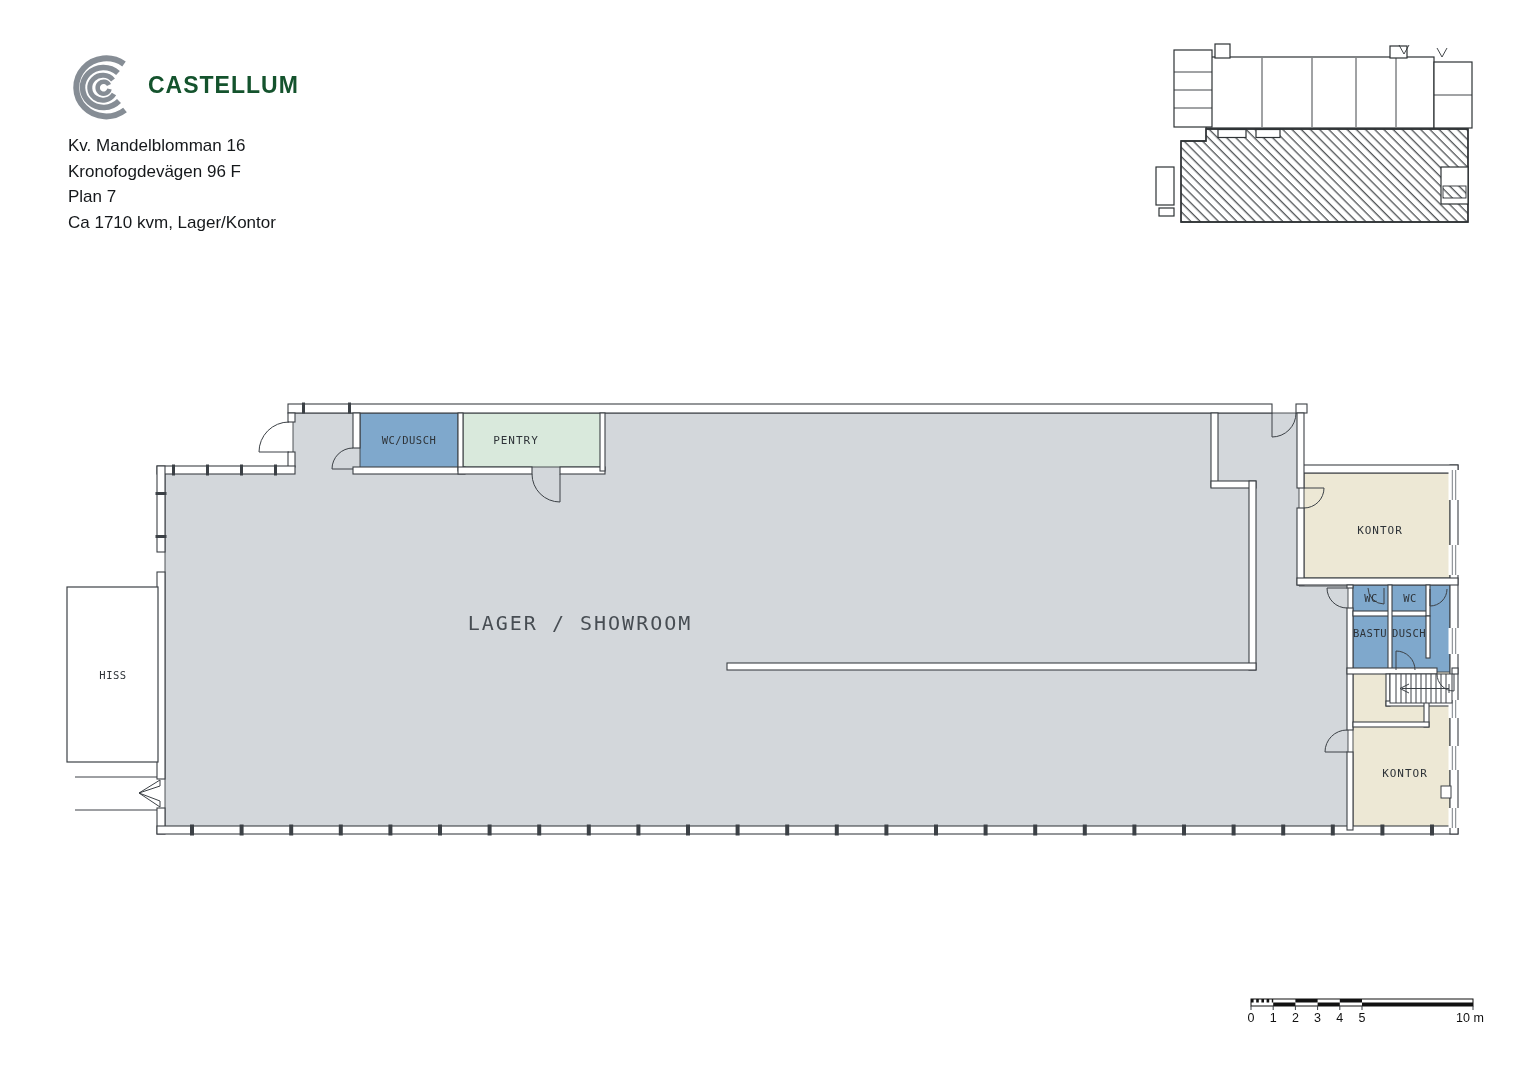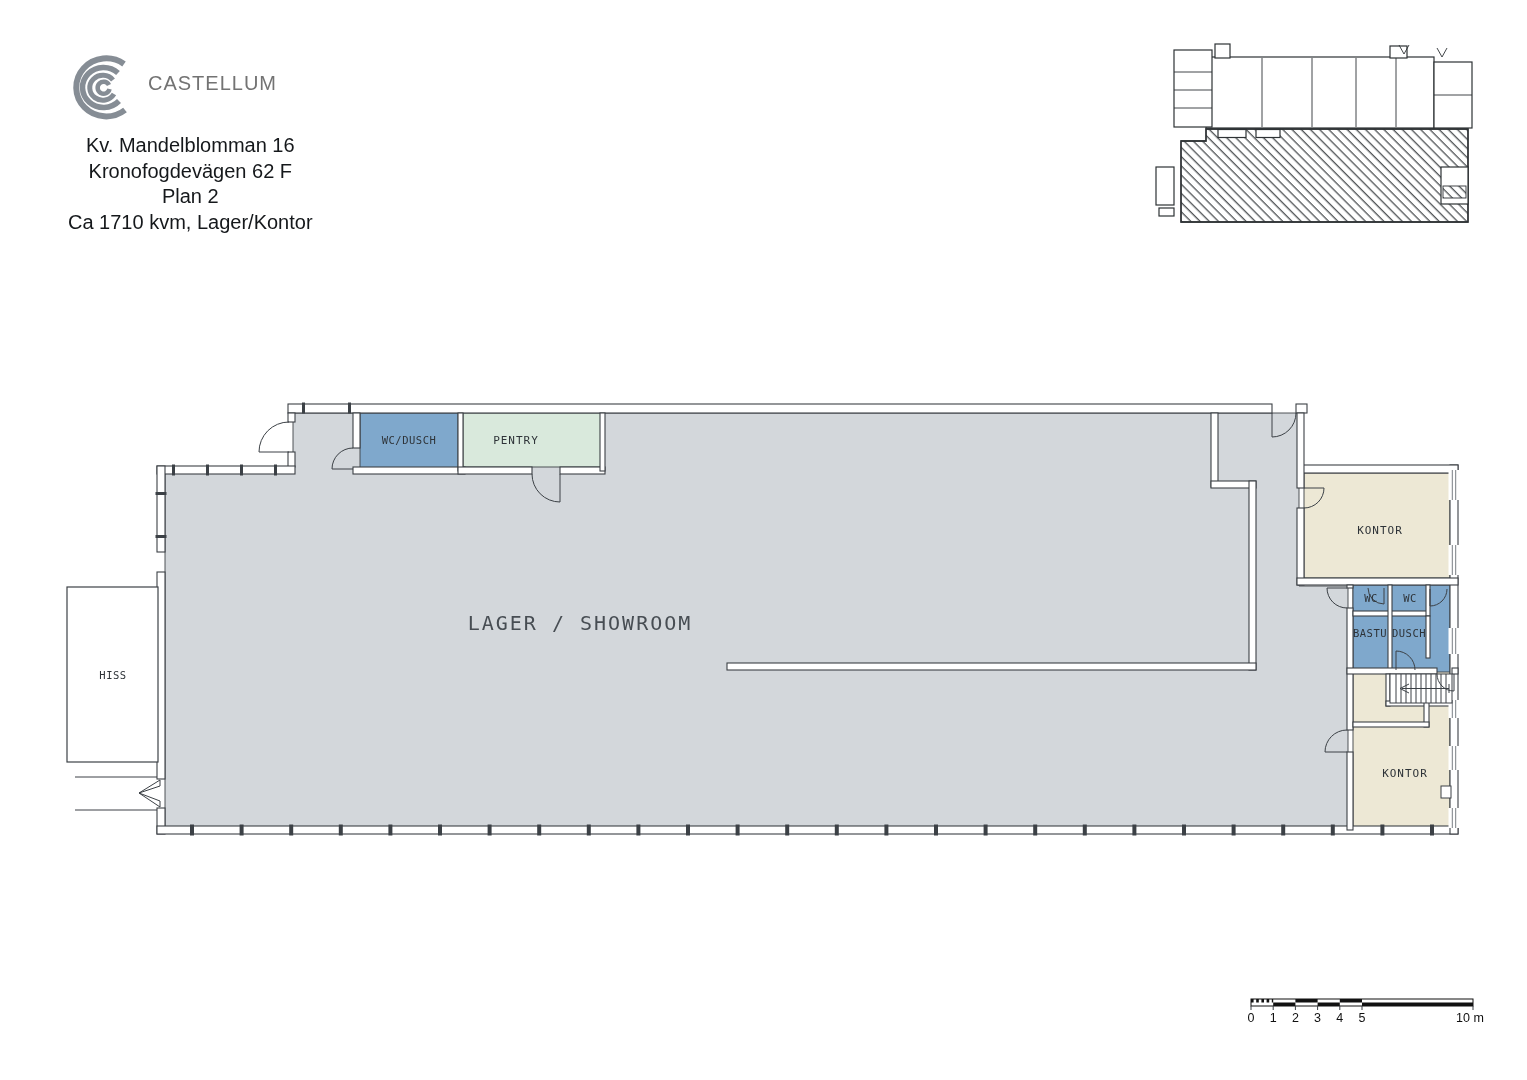--- a/index.html
+++ b/index.html
@@ -1,20 +1,20 @@
 <!DOCTYPE html>
 <html><head>
 <meta charset="utf-8">
 <style>
   html,body{margin:0;padding:0;background:#ffffff;}
   body{width:1527px;height:1080px;position:relative;font-family:"Liberation Sans",sans-serif;overflow:hidden;}
   .abs{position:absolute;}
   #brand-row{left:68px;top:52px;height:66px;}
-  #brand-text{left:148px;top:72px;font-size:20px;font-weight:normal;color:#737373;letter-spacing:1px;}
-  #address{left:68px;top:133px;font-size:20px;line-height:25.5px;color:#15181B;text-align:center;}
+  #brand-text{left:148px;top:72px;font-size:23px;font-weight:bold;color:#14532d;letter-spacing:1px;}
+  #address{left:68px;top:133px;font-size:17px;line-height:25.5px;color:#15181B;}
   svg text{text-anchor:middle;}
   .wall{fill:#FFFFFF;stroke:#3C4146;stroke-width:1.1;}
   .roomline{stroke:#3C4146;stroke-width:0.9;}
   .door{stroke:#3C4146;stroke-width:1;fill:none;}
   .thin{stroke:#3C4146;stroke-width:1;fill:none;}
   .winline{stroke:#6B7177;stroke-width:0.9;}
   .rlabel{font-family:"DejaVu Sans Mono",monospace;fill:#2E3338;}
   .sz10{font-size:10.5px;letter-spacing:0.5px;}
   .sz11{font-size:11px;letter-spacing:1px;}
   .big{font-size:20px;letter-spacing:2px;fill:#474D53;}
@@ -31,22 +31,22 @@
       <path d="M56,12 A30,29 0 1 0 57,58" stroke-width="6"></path>
       <path d="M50,21 A21,20 0 1 0 51,49" stroke-width="5.5"></path>
       <path d="M45,28 A13,12.5 0 1 0 46,42" stroke-width="5"></path>
       <path d="M41,33 A6,6 0 1 0 41.5,37" stroke-width="4.5"></path>
     </g>
   </svg>
 </div>
 <div class="abs" id="brand-text">CASTELLUM</div>
 <div class="abs" id="address">
   <div>Kv. Mandelblomman 16</div>
-  <div>Kronofogdevägen 62 F</div>
-  <div>Plan 2</div>
+  <div>Kronofogdevägen 96 F</div>
+  <div>Plan 7</div>
   <div>Ca 1710 kvm, Lager/Kontor</div>
 </div>
 
 <svg class="abs" style="left:0;top:0" width="1527" height="1080" viewBox="0 0 1527 1080">
   <defs>
     <pattern id="hatch" width="6.5" height="6.5" patternUnits="userSpaceOnUse" patternTransform="rotate(-45)">
       <line x1="3" y1="0" x2="3" y2="6.5" stroke="#2E3235" stroke-width="1.1"></line>
     </pattern>
   </defs>
 

